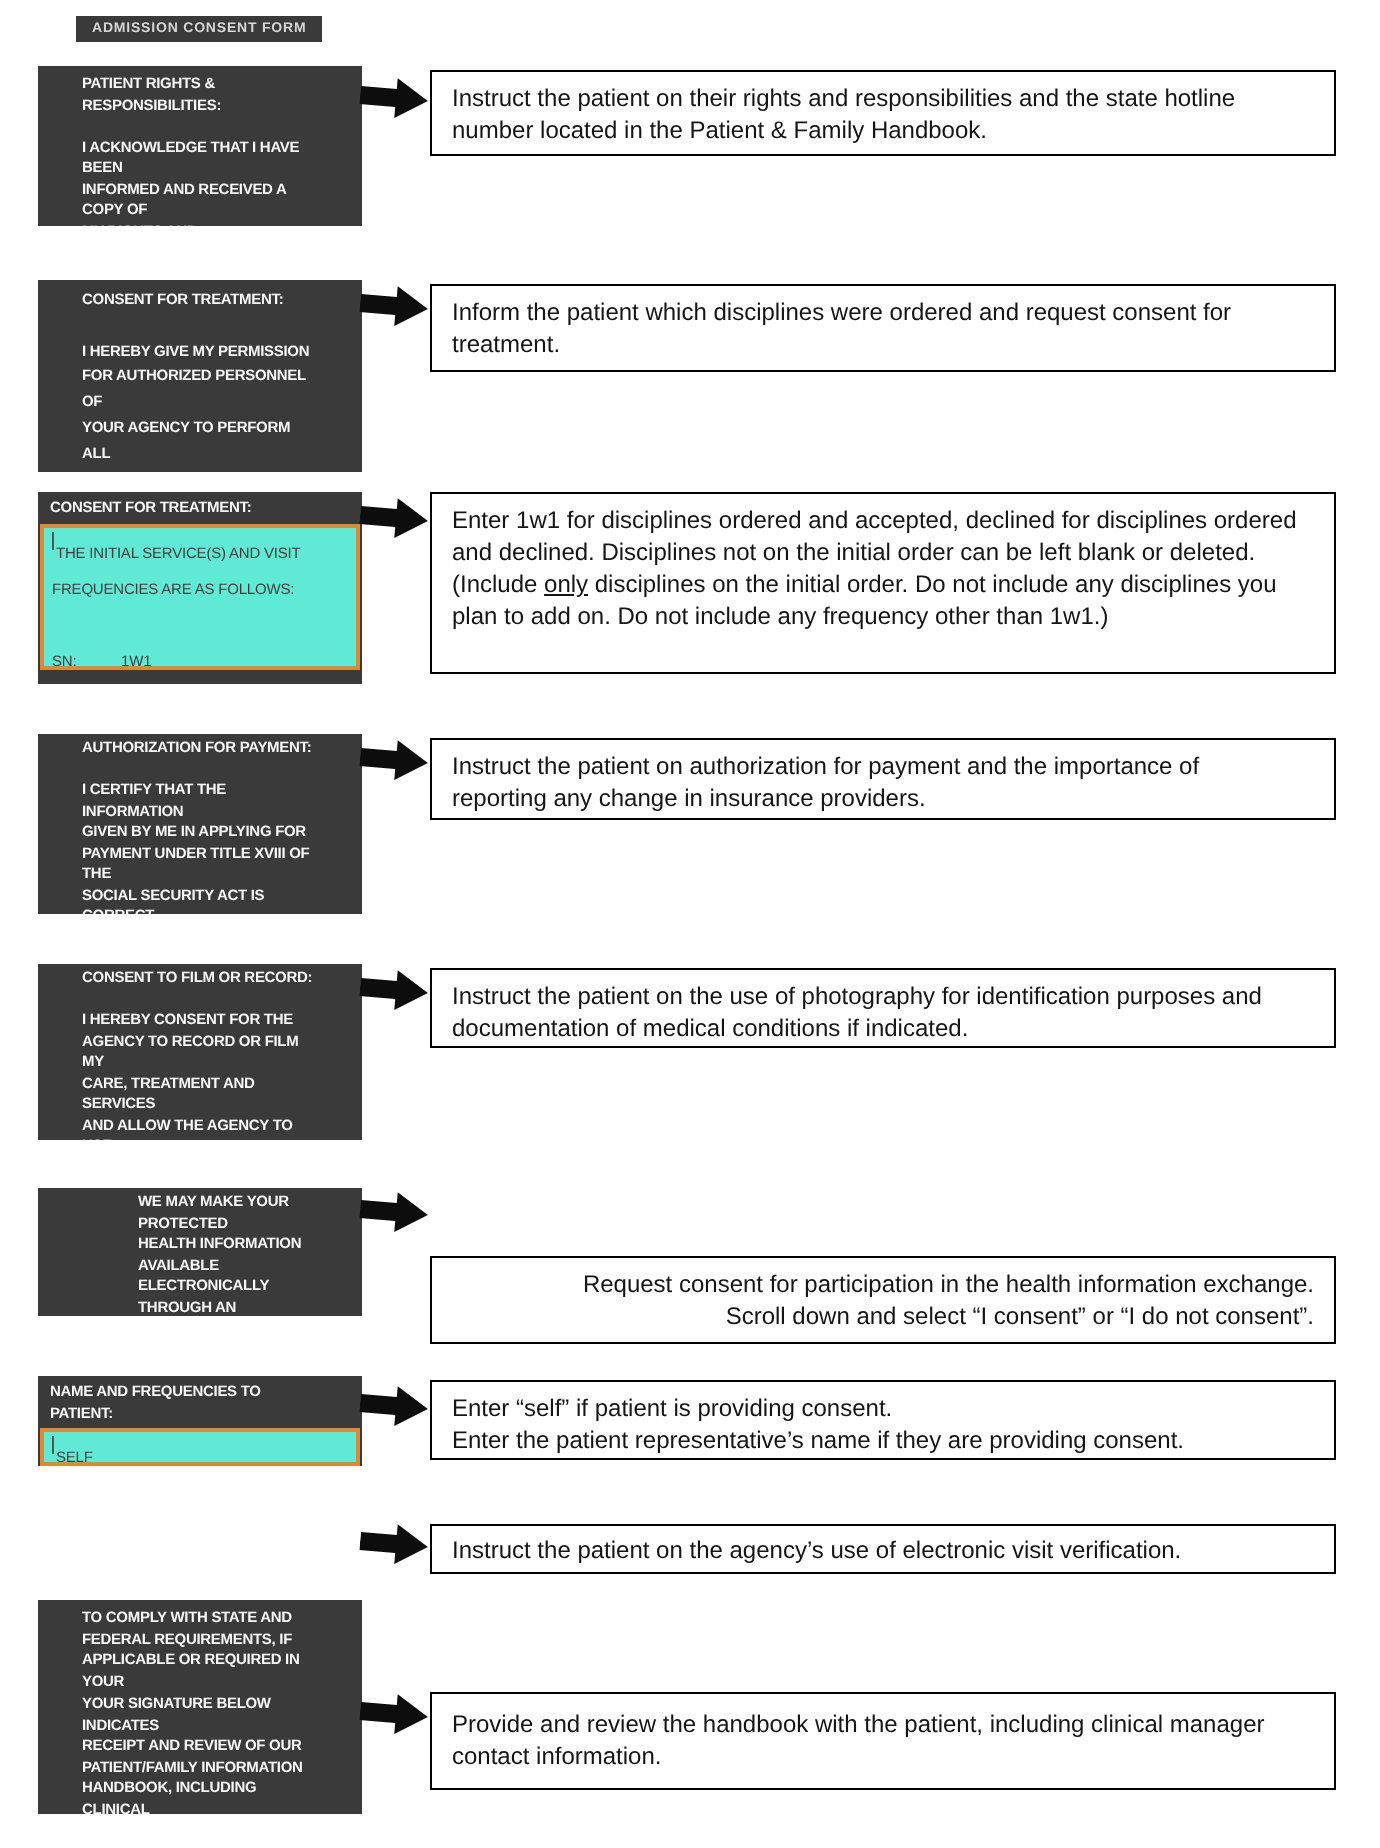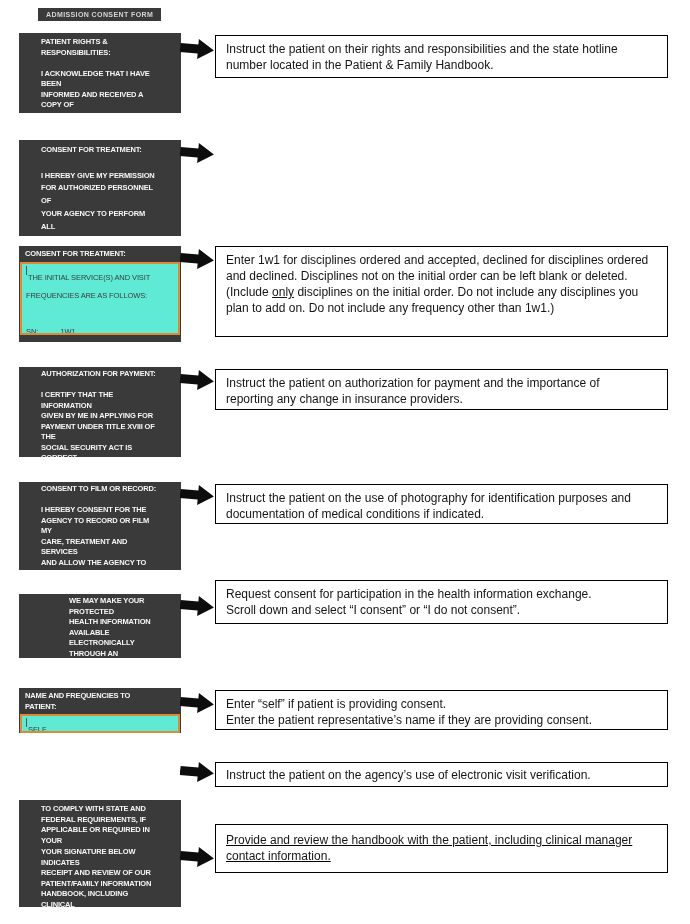--- a/index.html
+++ b/index.html
@@ -60,20 +60,24 @@
 FOR AUTHORIZED PERSONNEL OF
 YOUR AGENCY TO PERFORM ALL
 NECESSARY PROCEDURES AND
 TREATMENTS AS PRESCRIBED BY MY</div>
   </div>
   <div class="arrow" style="top:142px;">
     <svg width="35" height="22" viewBox="0 0 35 22">
         <polygon points="0,6.5 18,6.5 18,1 34,11 18,21 18,15.5 0,15.5" fill="#0d0d0d"></polygon>
       </svg>
   </div>
+  <div class="rightbox" style="top:142px;height:44px;">
+    <div class="instr">Inform the patient which disciplines were ordered and request consent for
+treatment.</div>
+  </div>
 
   <div class="leftbox" style="top:246px;height:96px;">
     <div class="darkheader">CONSENT FOR TREATMENT:</div>
     <div class="field-area" style="height:73px;">
       <span class="caret"></span><span class="fieldtext">THE INITIAL SERVICE(S) AND VISIT
 FREQUENCIES ARE AS FOLLOWS:
 
 SN: _____1W1________
 PT: _____DECLINED__________
 HHA: ______________
@@ -139,21 +143,21 @@
 ELECTRONICALLY THROUGH AN
 ELECTRONIC HEALTH INFORMATION
 EXCHANGE TO OTHER HEALTH
 CARE PROVIDERS THAT REQUEST</div>
   </div>
   <div class="arrow" style="top:595px;">
     <svg width="35" height="22" viewBox="0 0 35 22">
         <polygon points="0,6.5 18,6.5 18,1 34,11 18,21 18,15.5 0,15.5" fill="#0d0d0d"></polygon>
       </svg>
   </div>
-  <div class="rightbox" style="top:580px;height:44px;">
+  <div class="rightbox" style="top:628px;height:44px;text-align:right;">
     <div class="instr">Request consent for participation in the health information exchange.
 Scroll down and select “I consent” or “I do not consent”.</div>
   </div>
 
   <div class="leftbox" style="top:688px;height:45px;">
     <div class="darkheader">NAME AND FREQUENCIES TO
 PATIENT:</div>
     <div class="field-area" style="height:19px;">
       <span class="caret"></span><span class="fieldtext">SELF</span>
     </div>
@@ -190,18 +194,18 @@
 RECEIPT AND REVIEW OF OUR
 PATIENT/FAMILY INFORMATION
 HANDBOOK, INCLUDING CLINICAL
 MANAGER CONTACT INFORMATION.</div>
   </div>
   <div class="arrow" style="top:846px;">
     <svg width="35" height="22" viewBox="0 0 35 22">
         <polygon points="0,6.5 18,6.5 18,1 34,11 18,21 18,15.5 0,15.5" fill="#0d0d0d"></polygon>
       </svg>
   </div>
-  <div class="rightbox" style="top:824px;height:49px;text-decoration:underline;">
+  <div class="rightbox" style="top:846px;height:49px;">
     <div class="instr" style="padding-top:7px;">Provide and review the handbook with the patient, including clinical manager
 contact information.</div>
   </div>
 
 </div>
 
 </body></html>

